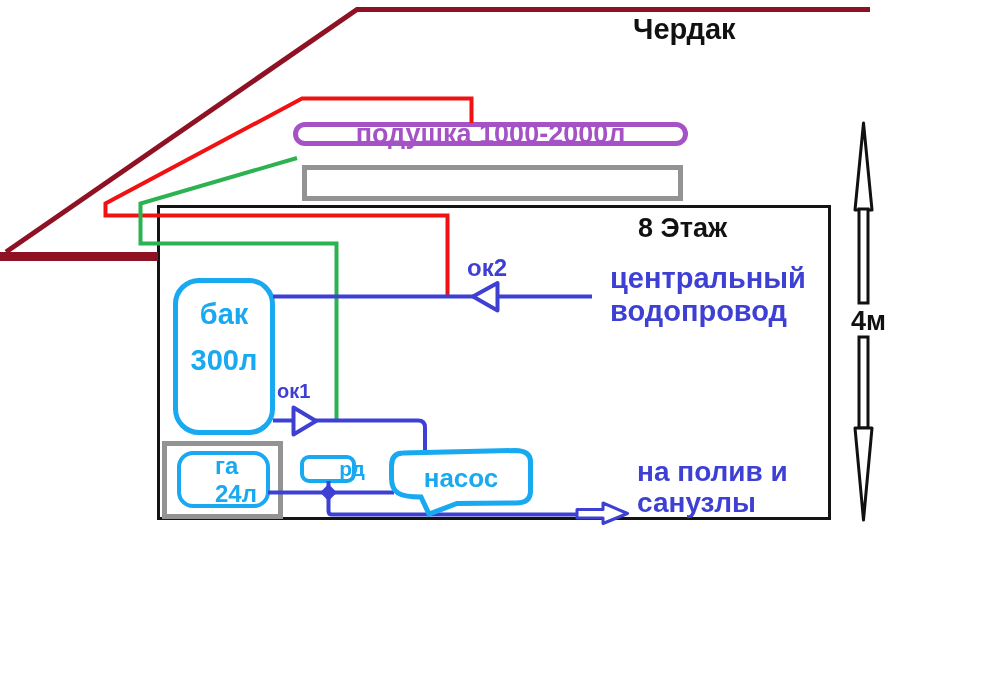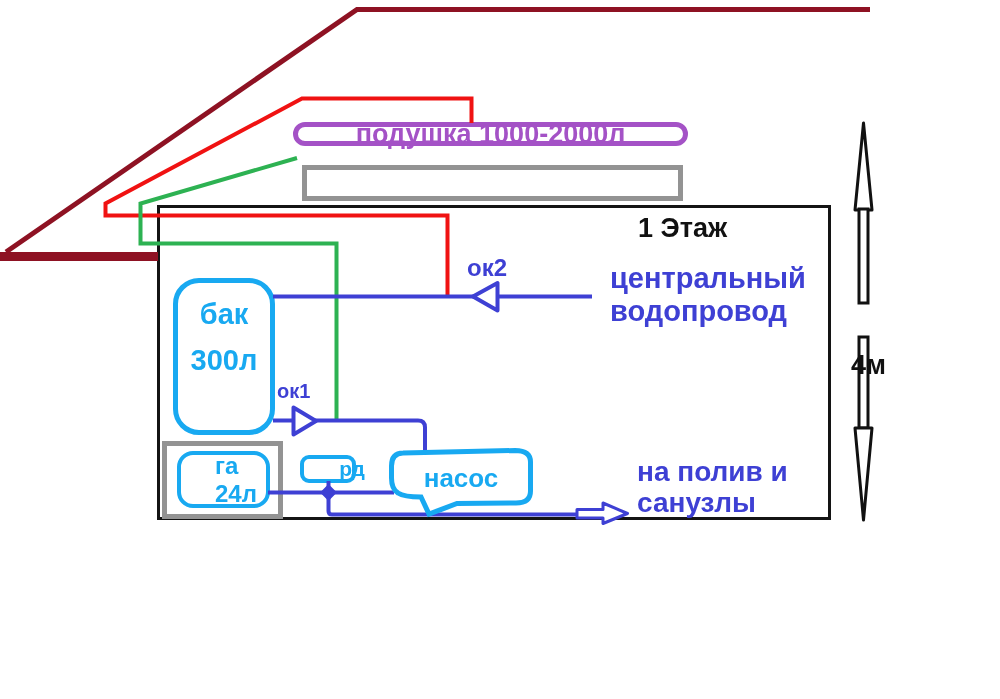--- a/index.html
+++ b/index.html
@@ -79,29 +79,30 @@
     <polygon points="293.5,407.5 293.5,434.5 316,421" style="fill:#fff;stroke:var(--blue);stroke-width:4;stroke-linejoin:round;"></polygon>
 
     <path d="M 577 509.5 L 603 509.5 L 603 503 L 627.5 513.5 L 603 523.5 L 603 518 L 577 518 Z" style="fill:#fff;stroke:var(--blue);stroke-width:3;stroke-linejoin:round;"></path>
 
     <polygon points="863.5,123 855,210 872,210" style="fill:#fff;stroke:#111;stroke-width:3;stroke-linejoin:round;"></polygon>
     <rect x="859" y="209" width="9" height="94" style="fill:#fff;stroke:#111;stroke-width:3;"></rect>
     <rect x="859" y="337" width="9" height="91" style="fill:#fff;stroke:#111;stroke-width:3;"></rect>
     <polygon points="855,428 872,428 863.5,520" style="fill:#fff;stroke:#111;stroke-width:3;stroke-linejoin:round;"></polygon>
   </svg>
 
+  <div class="label ink-text" style="left:633px;top:13px;font-size:29px;">Чердак</div>
 
-  <div class="label ink-text" style="left:638px;top:213px;font-size:27px;">1 Этаж</div>
+  <div class="label ink-text" style="left:638px;top:213px;font-size:27px;">8 Этаж</div>
 
   <div class="label blue-text" style="left:467px;top:254px;font-size:24px;">ок2</div>
 
   <div class="label blue-text" style="left:610px;top:262px;font-size:29px;line-height:33px;">центральный
 водопровод</div>
 
-  <div class="label ink-text" style="left:851px;top:306px;font-size:27px;margin-top:44px;">4м</div>
+  <div class="label ink-text" style="left:851px;top:306px;font-size:27px;">4м</div>
 
   <div class="label blue-text" style="left:277px;top:380px;font-size:20px;">ок1</div>
 
   <div class="label blue-text" style="left:637px;top:456px;font-size:28px;line-height:31px;">на полив и
 санузлы</div>
 
   <div class="label pump-label" style="left:392px;top:463px;width:138px;">насос</div>
 
 </div>
 

